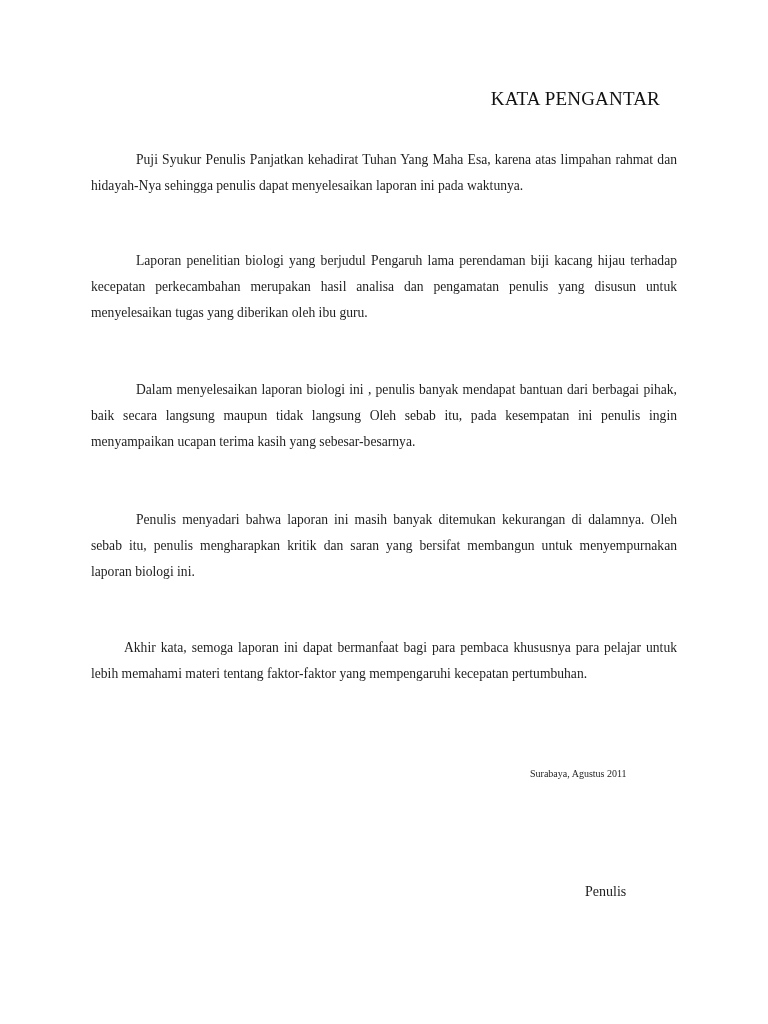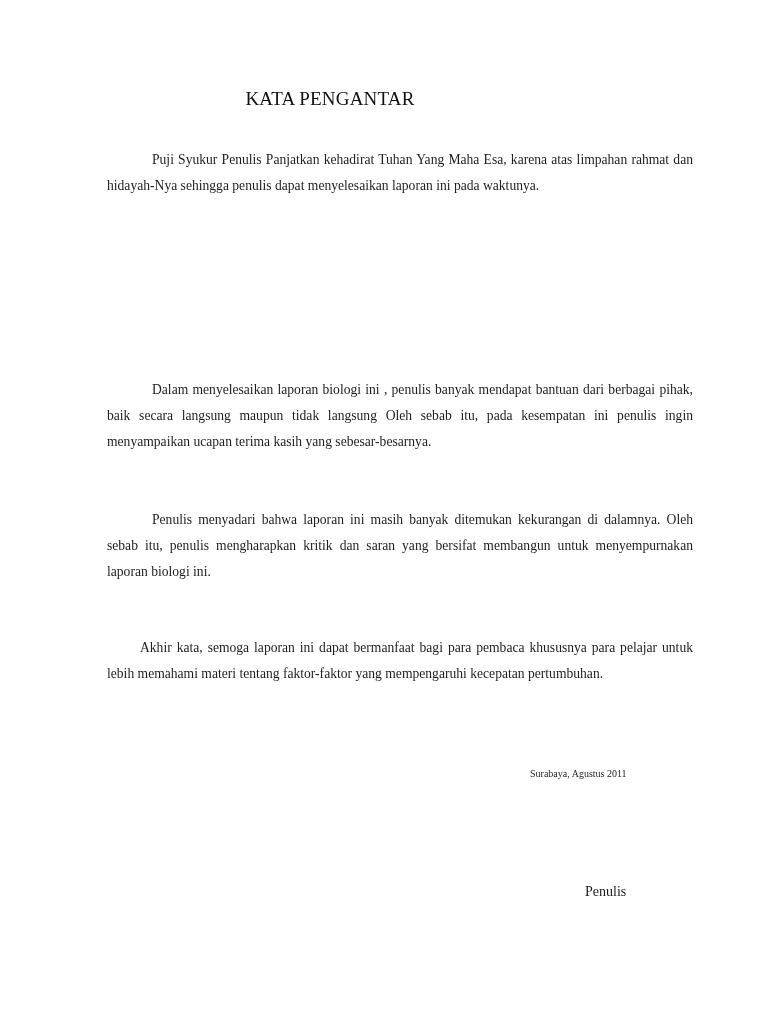--- a/index.html
+++ b/index.html
@@ -20,35 +20,34 @@
       left: 0; top: 0;
       width: 768px;
       height: 1024px;
       background: #ffffff;
     }
     .title {
       position: absolute;
       top: 88px;
       left: 0;
       width: 660px;
-      text-align: center;
+      text-align: right;
       font-size: 19px;
       letter-spacing: 0.2px;
       color: #111111;
     }
     .para {
       position: absolute;
       left: 91px;
       width: 586px;
       font-size: 13.6px;
       line-height: 26px;
       text-align: justify;
       text-indent: 45px;
       color: #1e1e1e;
-      margin-left: 16px;
     }
     .para.p1 { top: 147px; }
     .para.p2 { top: 248px; }
     .para.p3 { top: 377px; }
     .para.p4 { top: 507px; }
     .para.p5 { top: 635px; text-indent: 33px; }
     .place-date {
       position: absolute;
       top: 768px;
       left: 530px;
@@ -65,19 +64,20 @@
       white-space: nowrap;
     }
   </style>
 </head>
 <body>
 
 <div class="page">
   <div class="title">KATA PENGANTAR</div>
 
   <div class="para p1">Puji Syukur Penulis Panjatkan kehadirat Tuhan Yang Maha Esa, karena atas limpahan rahmat dan hidayah-Nya sehingga penulis dapat menyelesaikan laporan ini pada waktunya.</div>
+  <div class="para p2">Laporan penelitian biologi yang berjudul Pengaruh lama perendaman biji kacang hijau terhadap kecepatan perkecambahan merupakan hasil analisa dan pengamatan  penulis yang disusun untuk menyelesaikan tugas yang diberikan oleh ibu guru.</div>
   <div class="para p3">Dalam menyelesaikan laporan biologi ini , penulis banyak mendapat bantuan dari berbagai pihak, baik secara langsung maupun tidak langsung Oleh sebab itu, pada kesempatan ini penulis ingin menyampaikan ucapan terima kasih yang sebesar-besarnya.</div>
   <div class="para p4">Penulis menyadari bahwa laporan ini masih banyak ditemukan kekurangan di dalamnya. Oleh sebab itu, penulis mengharapkan kritik dan saran yang bersifat membangun untuk menyempurnakan laporan biologi ini.</div>
   <div class="para p5">Akhir kata, semoga laporan ini dapat bermanfaat bagi para pembaca khususnya para pelajar untuk lebih memahami materi tentang faktor-faktor yang mempengaruhi kecepatan pertumbuhan.</div>
 
   <div class="place-date">Surabaya, Agustus 2011</div>
   <div class="signer">Penulis</div>
 </div>
 
 </body></html>

